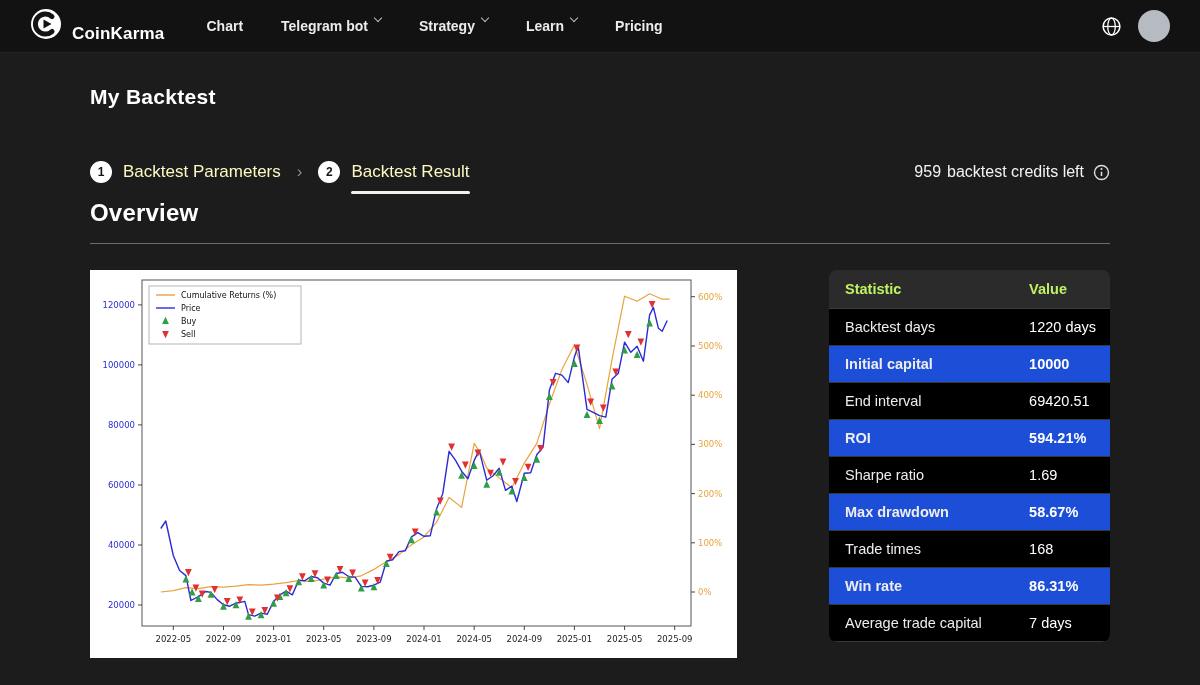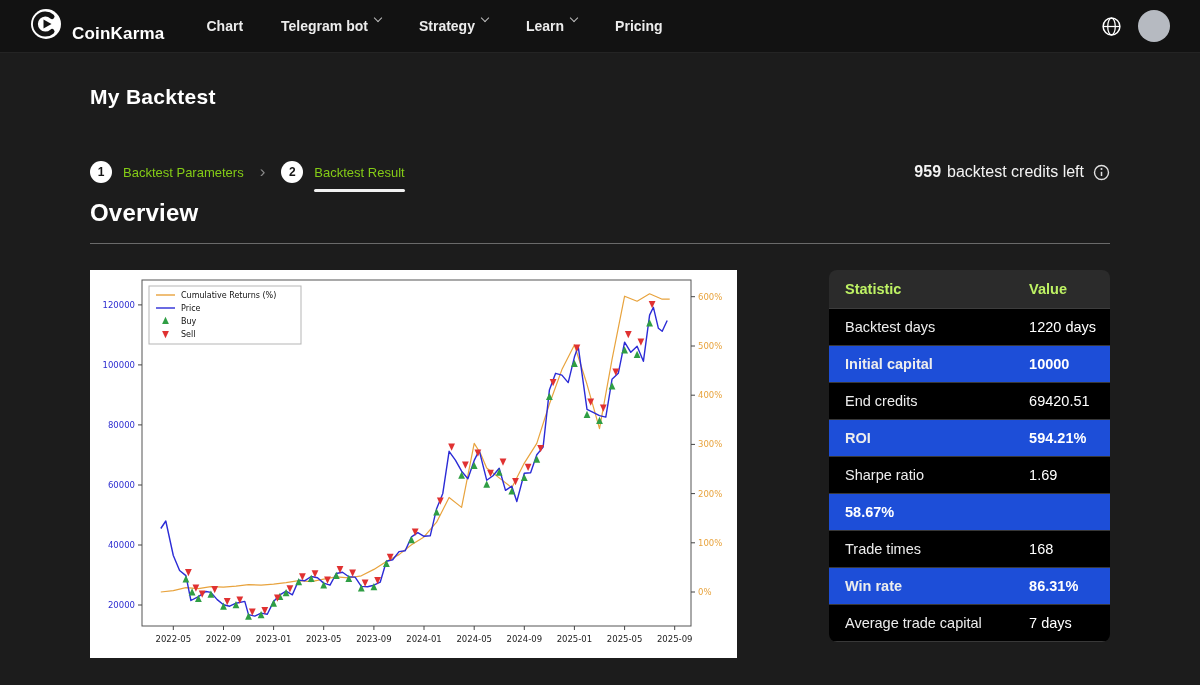--- a/index.html
+++ b/index.html
@@ -30,27 +30,27 @@
   .content{ padding:0 90px; }
   .page-title{ margin-top:32px; font-size:21px; font-weight:700; letter-spacing:.3px; color:#fff; }
 
   .stepper-row{ margin-top:52px; display:flex; align-items:center; justify-content:space-between; }
   .steps{ display:flex; align-items:center; gap:14px; }
   .step{ display:flex; align-items:center; gap:11px; cursor:pointer; }
   .step-circle{
     width:22px; height:22px; border-radius:50%; background:#ffffff; color:#141414;
     font-size:12px; font-weight:700; display:inline-flex; align-items:center; justify-content:center;
   }
-  .step-label{ font-size:13px; font-weight:500; color:#84cc16; position:relative; }
+  .step-label{ font-size:17px; font-weight:500; color:#fef9c3; position:relative; }
   .step.active .step-label::after{
     content:""; position:absolute; left:0; right:0; bottom:-12px; height:3px; background:#f0f0f0; border-radius:2px;
   }
   .step-sep{ color:#8a8a8a; font-size:17px; margin:0 2px; }
   .credits{ display:flex; align-items:center; gap:6px; font-size:16px; color:#f3f3f3; }
-  .credits-num{ font-weight:700; }
+  .credits-num{ font-weight:400; }
   .info-icon{ display:inline-flex; margin-left:3px; cursor:pointer; }
 
   .section-title{ margin-top:16px; font-size:24px; font-weight:700; color:#fff; letter-spacing:.2px; }
   .divider{ margin-top:16px; border:none; border-top:1px solid #6a6a6a; }
 
   .overview-grid{ margin-top:26px; display:flex; justify-content:space-between; align-items:flex-start; }
   .chart-card{ width:647px; height:388px; background:#ffffff; border-radius:3px; }
 
   
   .stats-table{ width:281px; border-radius:8px; overflow:hidden; font-size:14.5px; }
@@ -292,32 +292,33 @@
       <div id="stats-rows">
           <div class="stats-row">
             <div class="cell stat-name">Backtest days</div>
             <div class="cell stat-value">1220 days</div>
           </div>
           <div class="stats-row alt">
             <div class="cell stat-name">Initial capital</div>
             <div class="cell stat-value">10000</div>
           </div>
           <div class="stats-row">
-            <div class="cell stat-name">End credits</div>
+            <div class="cell stat-name">End interval</div>
             <div class="cell stat-value">69420.51</div>
           </div>
           <div class="stats-row alt">
             <div class="cell stat-name">ROI</div>
             <div class="cell stat-value">594.21%</div>
           </div>
           <div class="stats-row">
             <div class="cell stat-name">Sharpe ratio</div>
             <div class="cell stat-value">1.69</div>
           </div>
           <div class="stats-row alt">
+            <div class="cell stat-name">Max drawdown</div>
             <div class="cell stat-value">58.67%</div>
           </div>
           <div class="stats-row">
             <div class="cell stat-name">Trade times</div>
             <div class="cell stat-value">168</div>
           </div>
           <div class="stats-row alt">
             <div class="cell stat-name">Win rate</div>
             <div class="cell stat-value">86.31%</div>
           </div>

